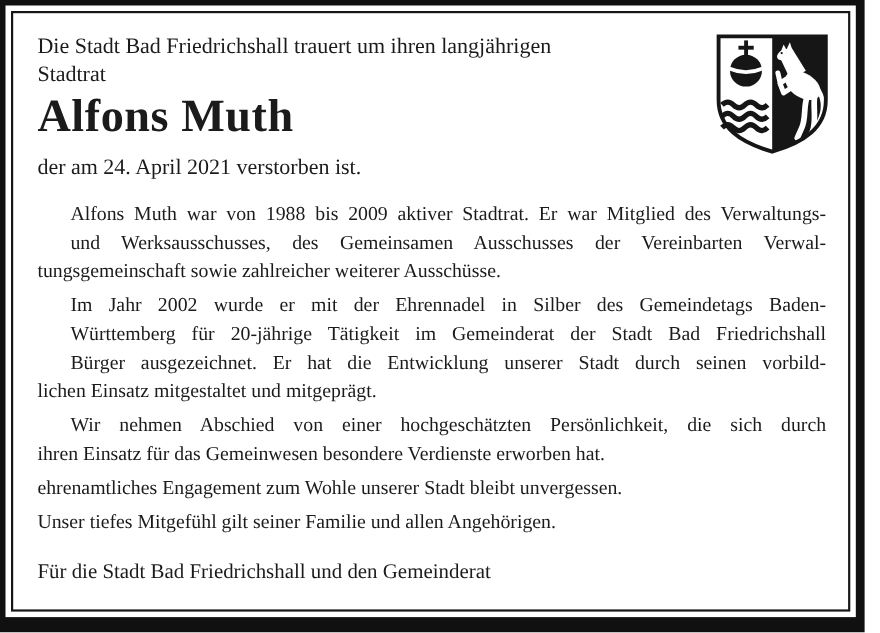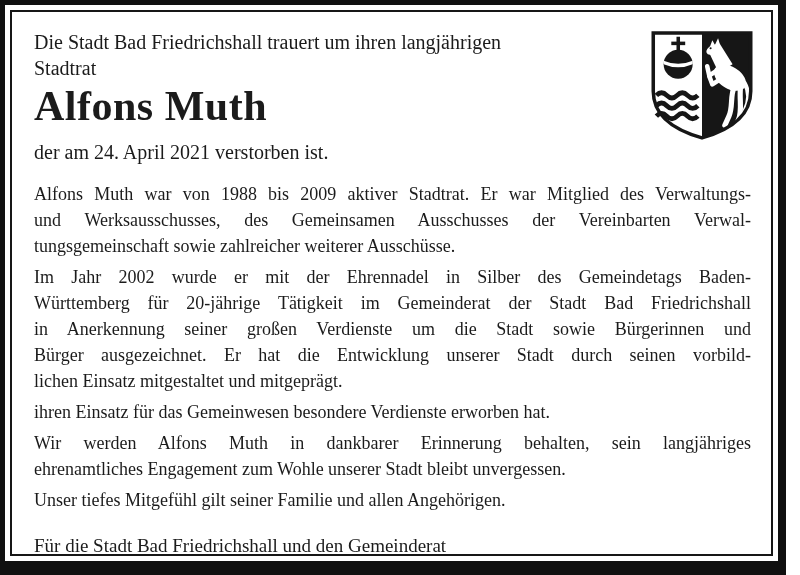--- a/index.html
+++ b/index.html
@@ -47,20 +47,21 @@
   p.body-par {
     margin: 5px 0 0 0;
     font-size: 18px; line-height: 26px;
   }
   p.body-par .jline {
     display: block;
     text-align: justify;
     -moz-text-align-last: justify;
     text-align-last: justify;
     white-space: normal;
+    margin-left: 30px;
   }
   p.body-par .lastline {
     display: block;
     text-align: left;
   }
   .closing { margin-top: 20px; font-size: 19px; line-height: 26px; }
   .crest {
     position: absolute;
     top: 18px; right: 17px;
     width: 104px; height: 112px;
@@ -123,29 +124,28 @@
 
       <div>
           <p class="body-par">
             <span class="jline">Alfons Muth war von 1988 bis 2009 aktiver Stadtrat. Er war Mitglied des Verwaltungs-</span>
             <span class="jline">und Werksausschusses, des Gemeinsamen Ausschusses der Vereinbarten Verwal-</span>
             <span class="lastline">tungsgemeinschaft sowie zahlreicher weiterer Ausschüsse.</span>
           </p>
           <p class="body-par">
             <span class="jline">Im Jahr 2002 wurde er mit der Ehrennadel in Silber des Gemeindetags Baden-</span>
             <span class="jline">Württemberg für 20-jährige Tätigkeit im Gemeinderat der Stadt Bad Friedrichshall</span>
-            <span class="jline">in Anerkennung seiner großen Verdienste um die Stadt sowie Bürgerinnen und</span>
             <span class="jline">Bürger ausgezeichnet. Er hat die Entwicklung unserer Stadt durch seinen vorbild-</span>
             <span class="lastline">lichen Einsatz mitgestaltet und mitgeprägt.</span>
           </p>
           <p class="body-par">
+            <span class="jline">Wir nehmen Abschied von einer hochgeschätzten Persönlichkeit, die sich durch</span>
             <span class="lastline">ihren Einsatz für das Gemeinwesen besondere Verdienste erworben hat.</span>
           </p>
           <p class="body-par">
-            <span class="jline">Wir werden Alfons Muth in dankbarer Erinnerung behalten, sein langjähriges</span>
             <span class="lastline">ehrenamtliches Engagement zum Wohle unserer Stadt bleibt unvergessen.</span>
           </p>
           <p class="body-par">
             <span class="lastline">Unser tiefes Mitgefühl gilt seiner Familie und allen Angehörigen.</span>
           </p>
         </div>
 
       <div class="closing">
         <div>Für die Stadt Bad Friedrichshall und den Gemeinderat</div>
 

